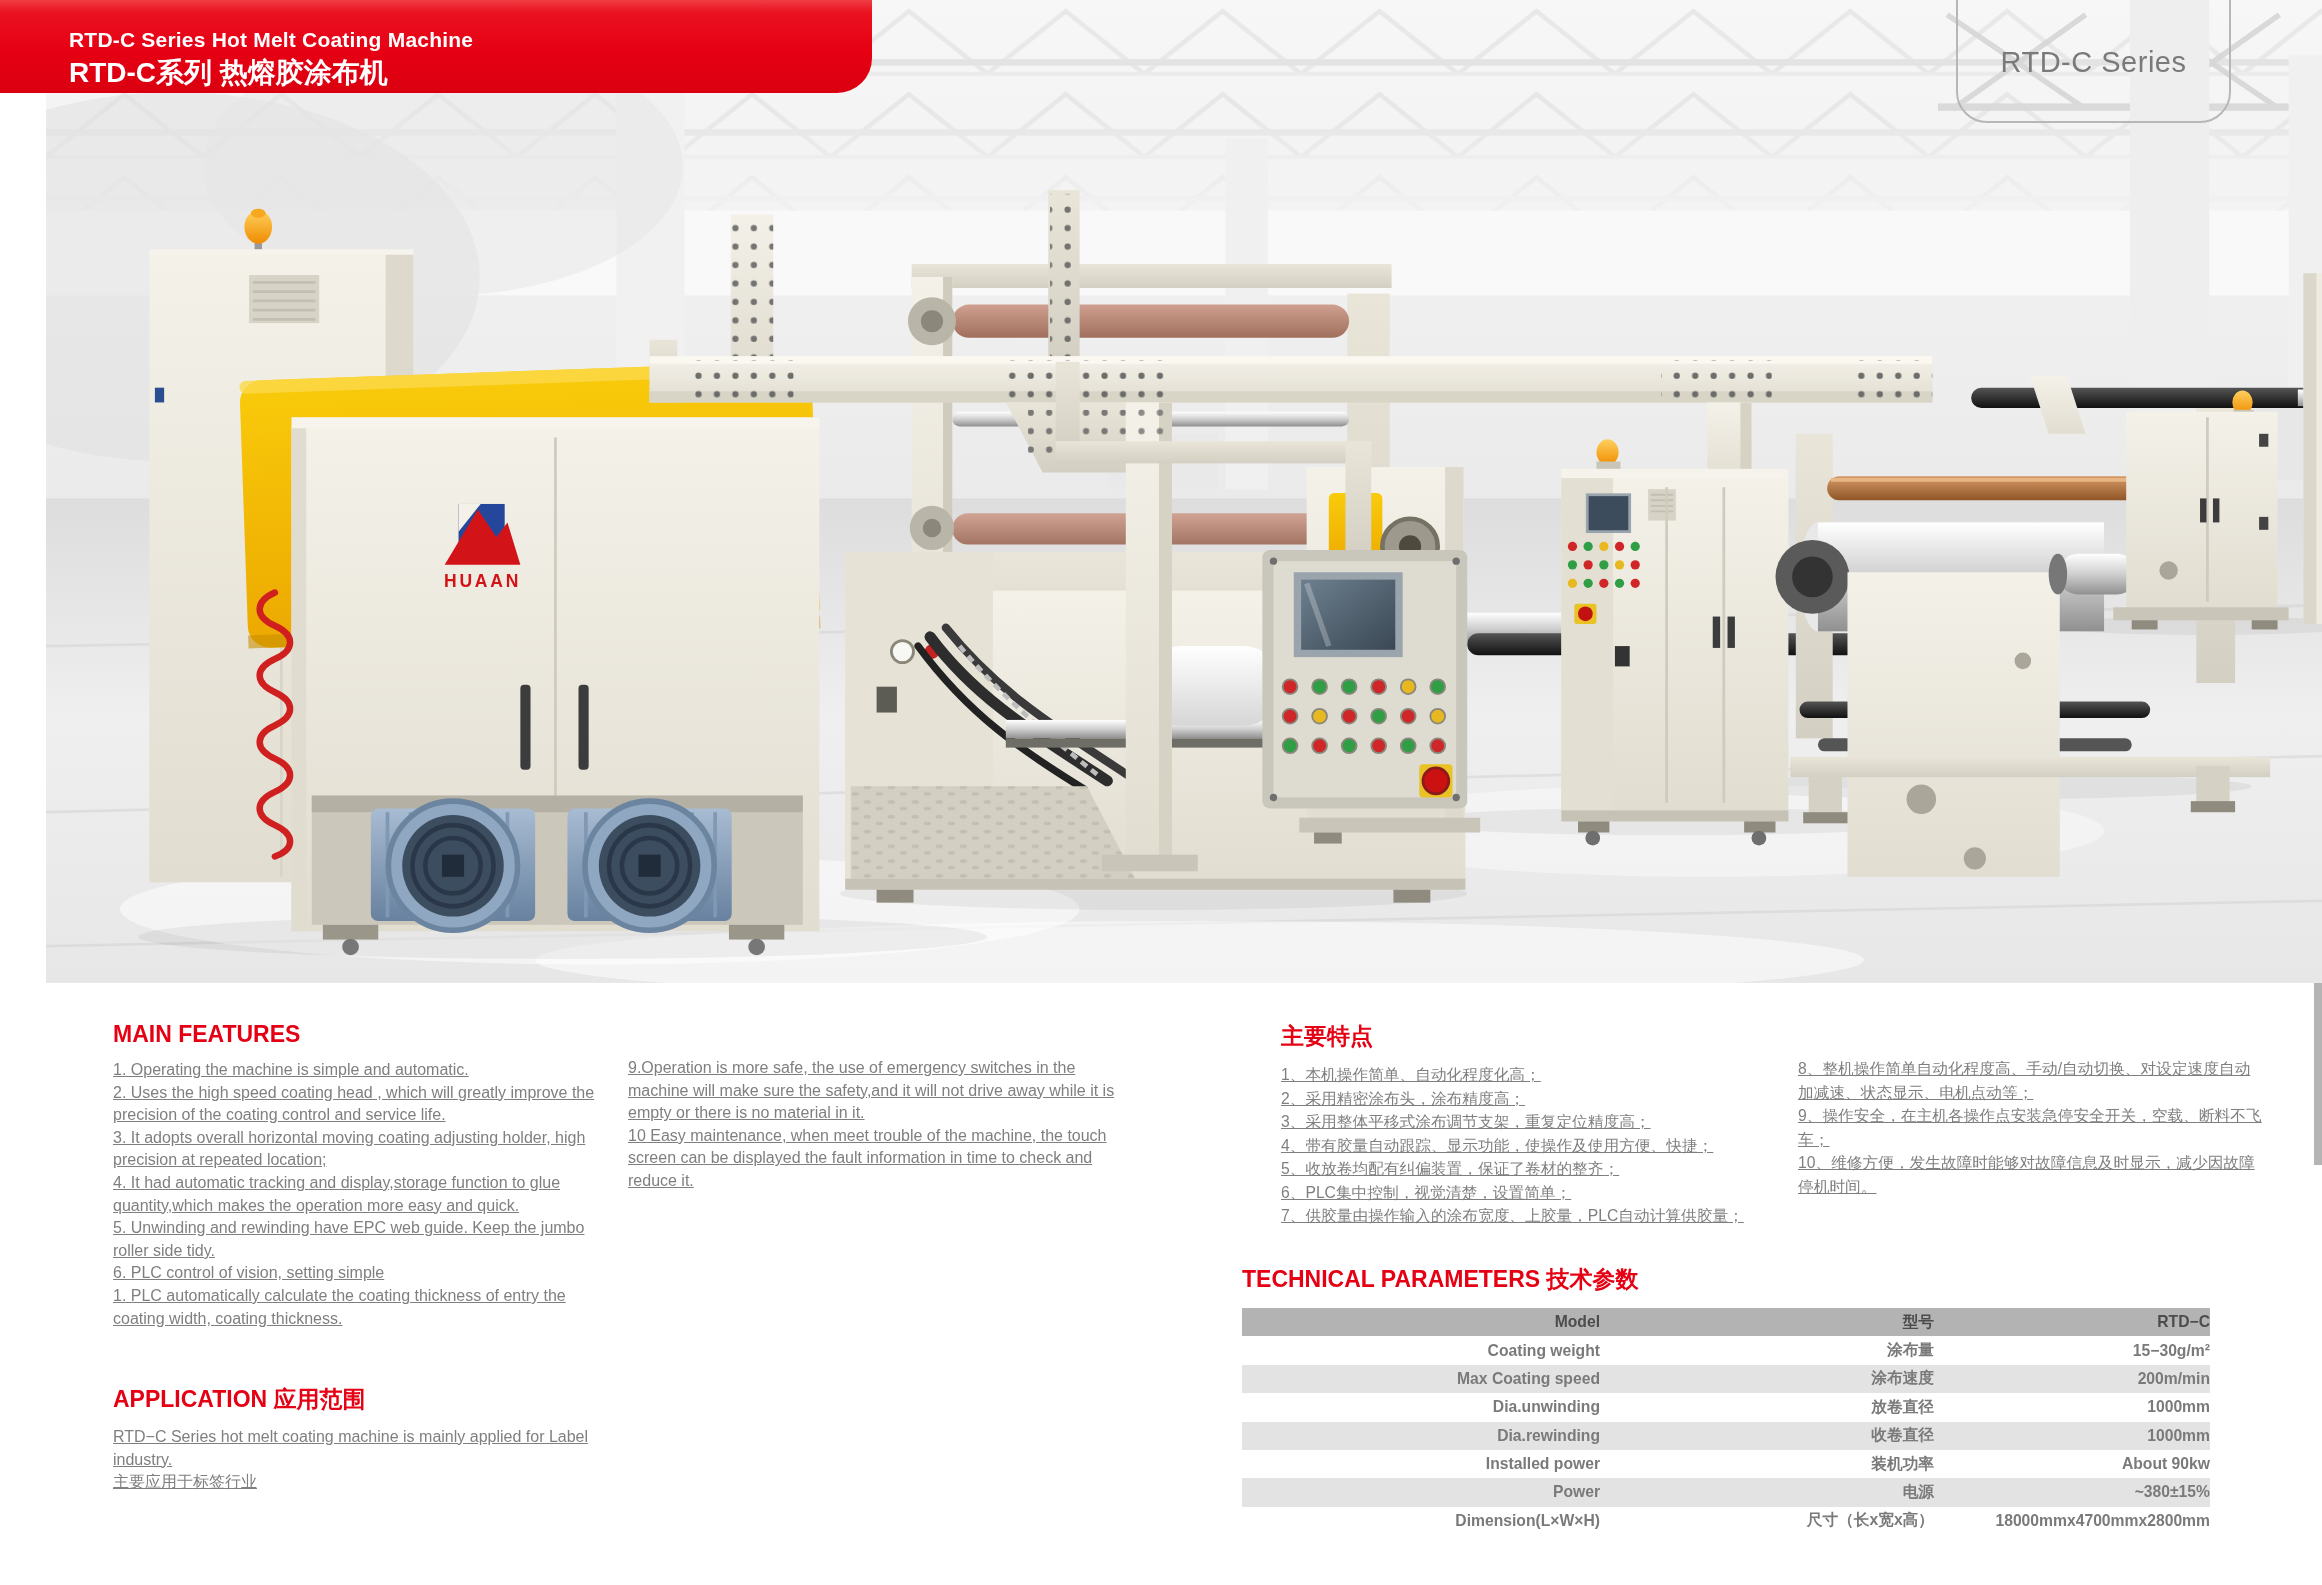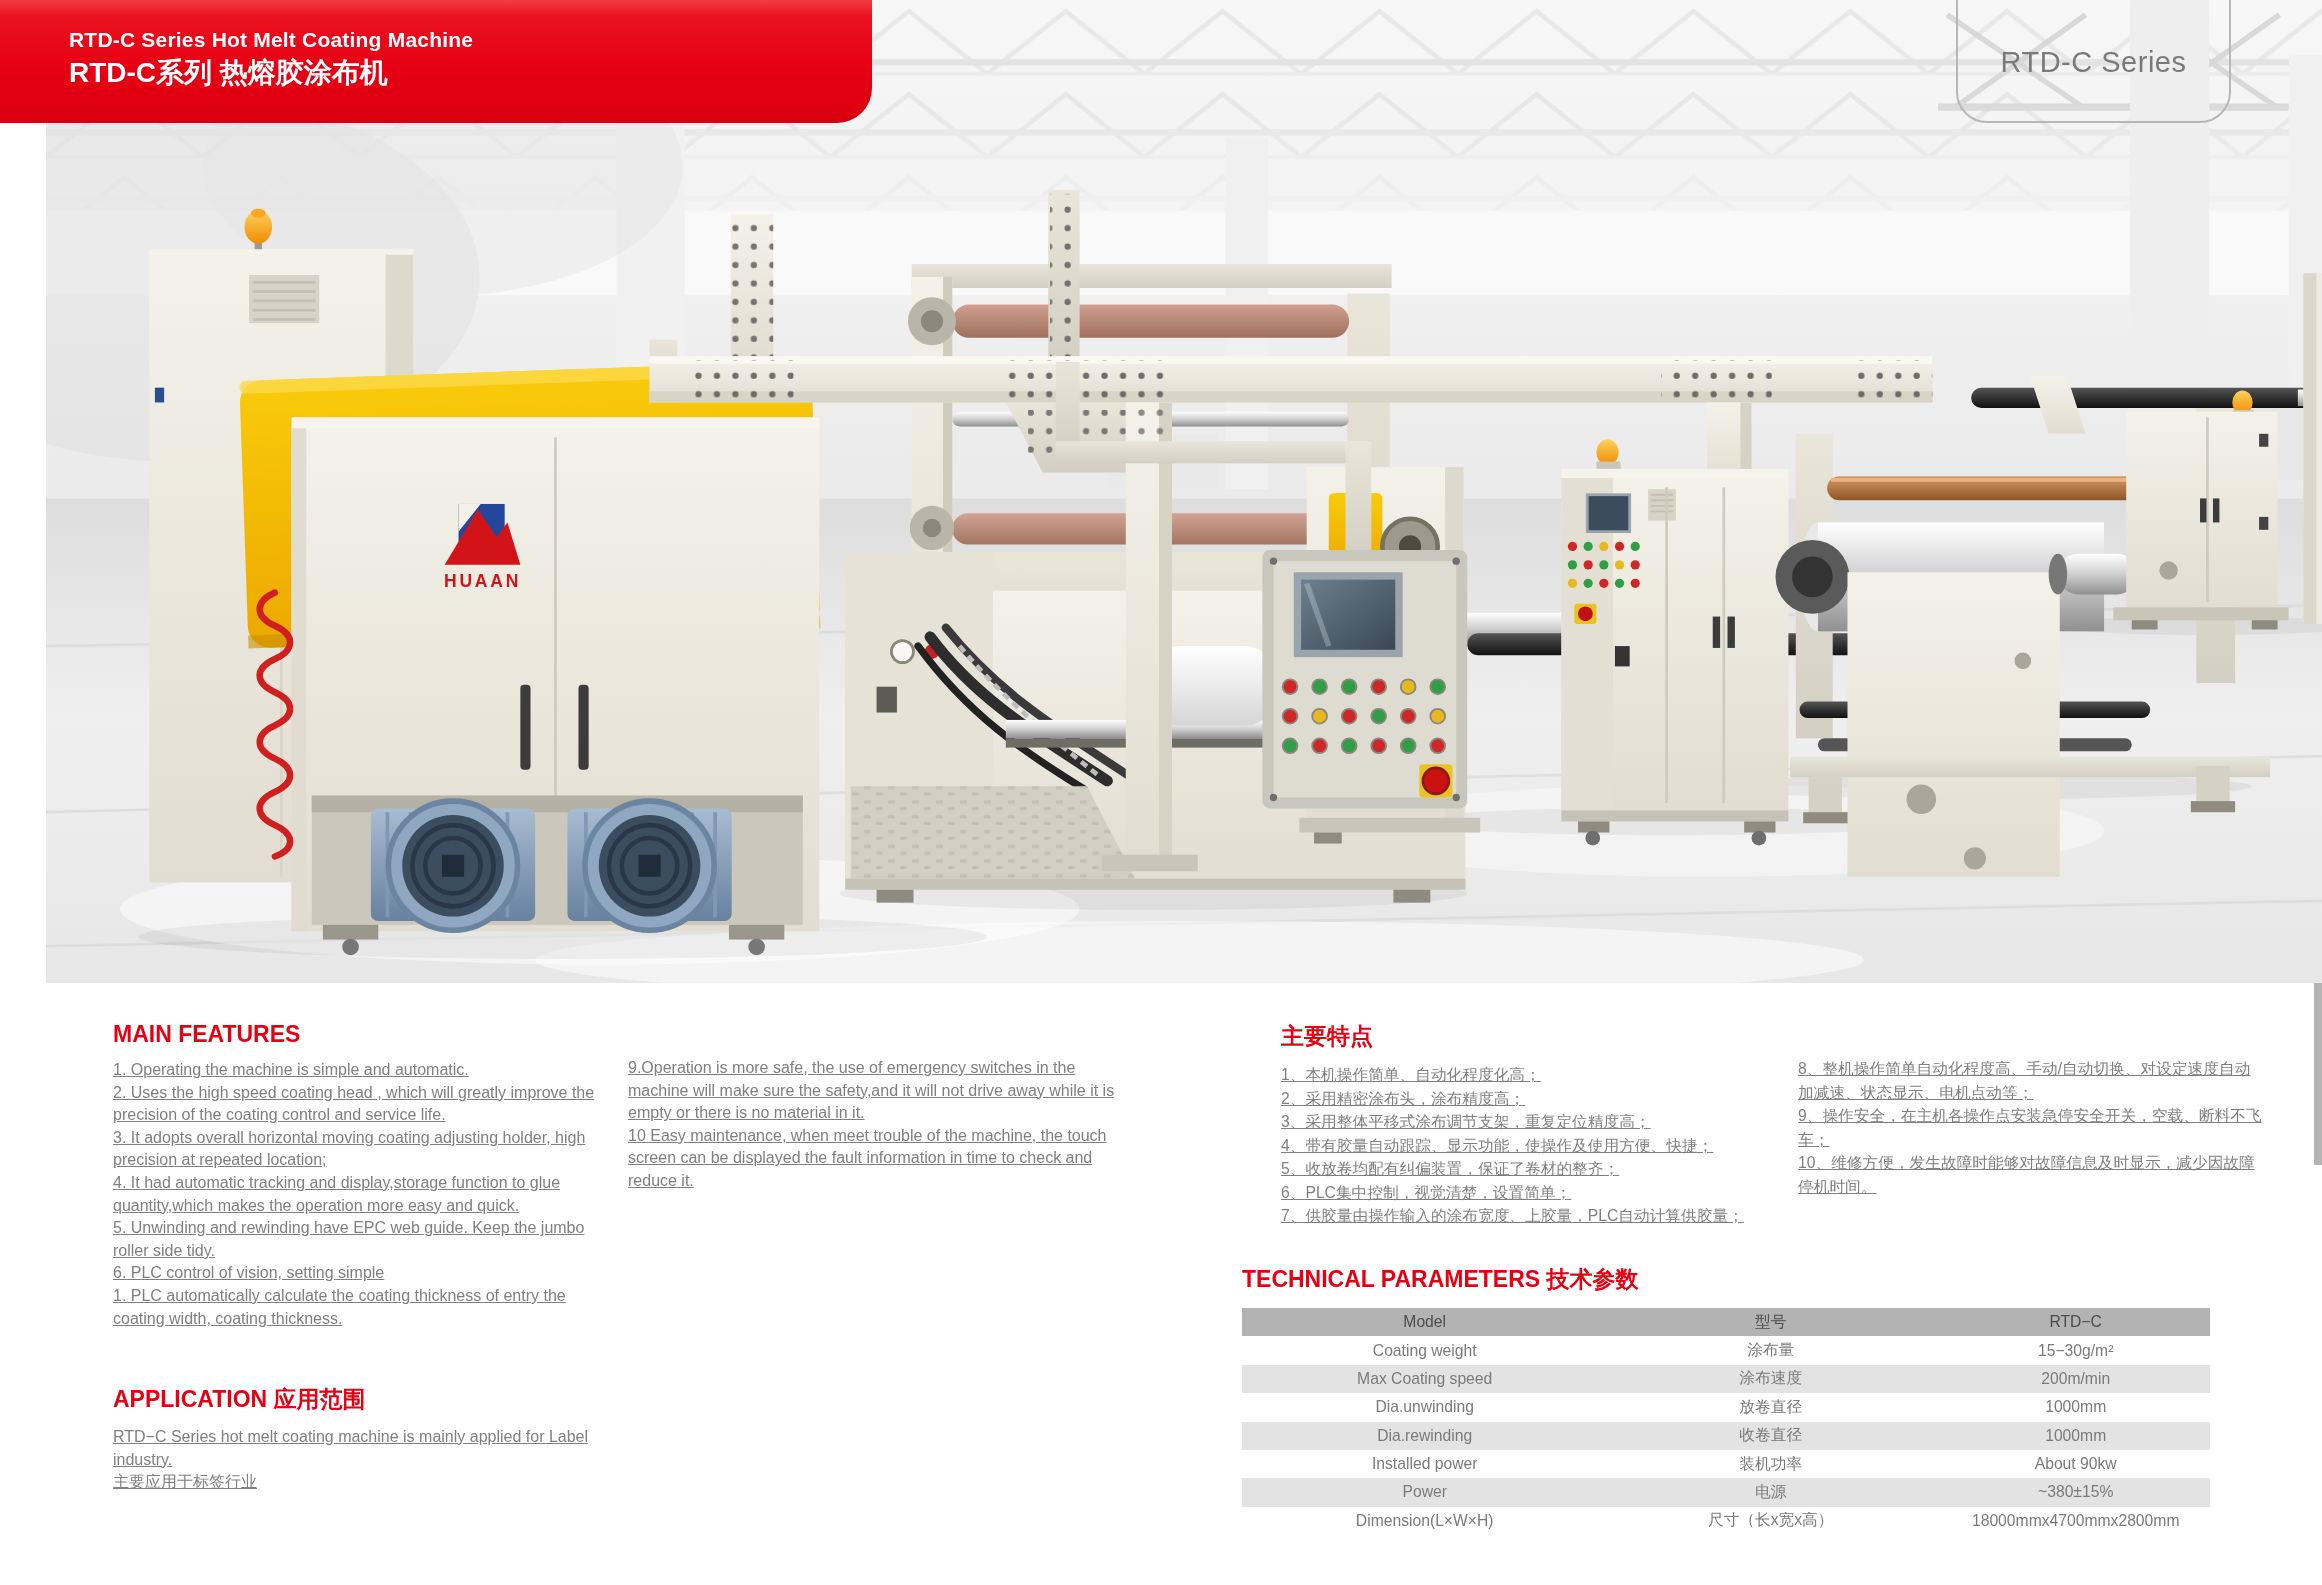--- a/index.html
+++ b/index.html
@@ -5,21 +5,21 @@
   html,body { margin:0; padding:0; background:#ffffff; }
   .page {
     position:relative; width:2322px; height:1586px; background:#ffffff;
     overflow:hidden; font-family:"Liberation Sans", sans-serif;
   }
   
   .photo-area { position:absolute; top:0; left:0; width:2322px; height:983px;margin-left:46px; }
   .photo-area svg { display:block; }
   
   .red-banner {
-    position:absolute; top:0; left:0; width:872px; height:123px; z-index:5;
+    position:absolute; top:0; left:0; width:872px; height:93px; z-index:5;
     border-radius:0 0 35px 0;
     background:linear-gradient(180deg,#ef3d44 0%,#ea1220 13%,#e60013 55%,#da0010 100%);
   }
   .title-en { margin:28px 0 1.8px 69px; color:#ffffff; font-size:21px; font-weight:bold; letter-spacing:0.2px; }
   .title-zh { margin:1.8px 0 0 69px; color:#ffffff; font-size:28px; font-weight:bold; }
   
   .series-badge {
     position:absolute; left:1956px; top:-41px; width:275px; height:164px; z-index:5;
     border:2.8px solid #b7b7b7; border-radius:0 0 31px 31px;
     display:flex; align-items:flex-end; justify-content:center; padding-bottom:42px; box-sizing:border-box;
@@ -31,21 +31,21 @@
   .feat { margin:0; color:#7f7f7f; font-size:16px; line-height:22.6px;text-decoration:underline; }
   .zh .feat { font-size:15.7px; line-height:23.5px; }
   .main-features   { position:absolute; left:113px;  top:1021px; width:506px; }
   .features-col2   { position:absolute; left:628px;  top:1057px; width:491px; }
   .features-zh     { position:absolute; left:1281px; top:1021px; width:517px; }
   .features-zh-col2{ position:absolute; left:1798px; top:1057px; width:466px; }
   .application     { position:absolute; left:113px;  top:1384px; width:517px; }
   .technical       { position:absolute; left:1242px; top:1264px; width:968px; }
   
   table.params { border-collapse:collapse; width:968px; table-layout:fixed; margin-top:13px; }
-  table.params th, table.params td { text-align:center; padding:3.7px 0 3.7px 7.4px; font-weight:normal; }
+  table.params th, table.params td { text-align:right; padding:3.7px 0 3.7px 7.4px; font-weight:bold; }
   table.params col.c1 { width:358px; } table.params col.c2 { width:334px; } table.params col.c3 { width:276px; }
   table.params thead tr { background:#b3b3b3; height:26px; }
   table.params thead th { color:#4c4c4c; font-size:15.7px; }
   table.params tbody tr { height:25px; background:#ffffff; }
   table.params tbody tr:nth-of-type(even) { background:#e3e3e3; }
   table.params td { color:#7a7a7a; font-size:15.7px; }
 </style>
 </head>
 <body>
 

